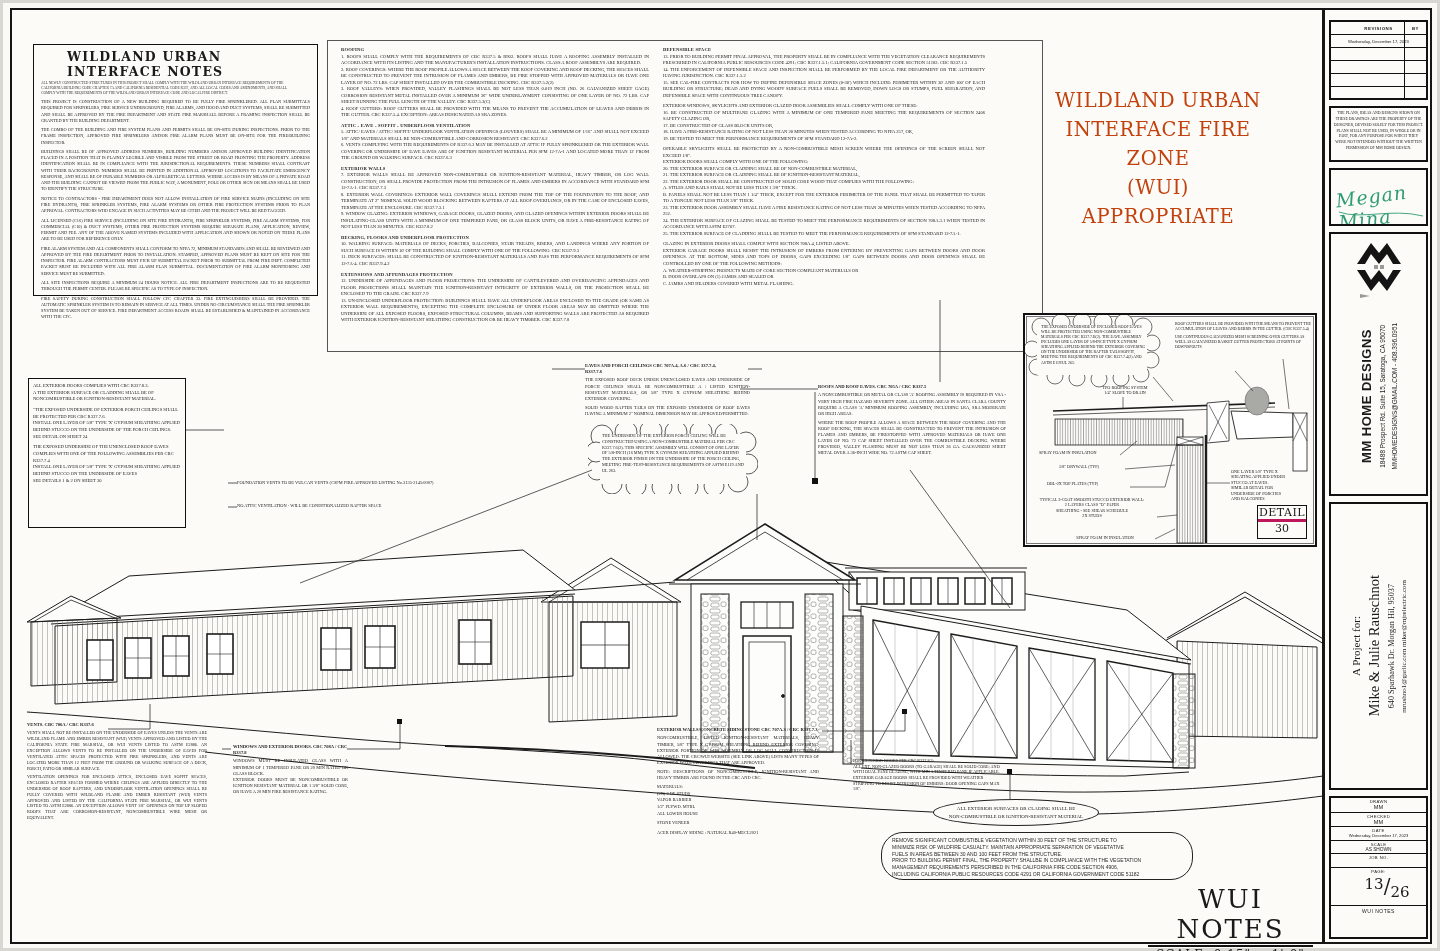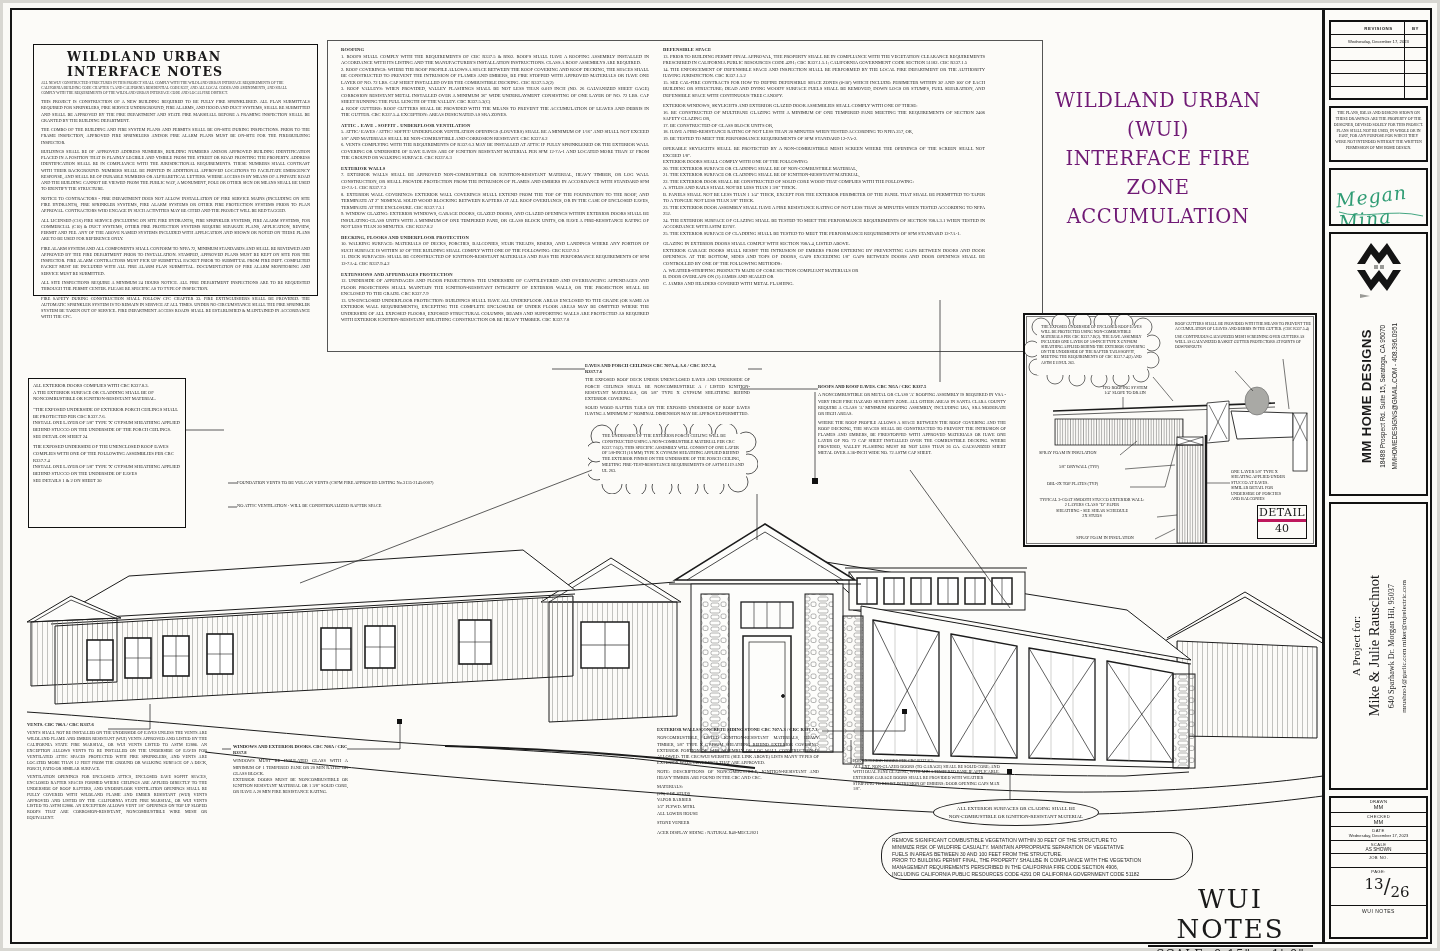--- a/index.html
+++ b/index.html
@@ -20,21 +20,21 @@
   
   .cnotes-border { left:327px; top:40px; width:716px; height:312px; border:1px solid #555; }
   .ncol { top:47px; font-size:4.6px; line-height:1.42; color:#222; }
   .ncol .sec { margin-bottom:4px; }
   .ncol .h { font-weight:bold; letter-spacing:.2px; }
   .ncol .b { text-align:justify; white-space:pre-line; }
   .col1 { left:341px; width:308px; }
   .col2 { left:663px; width:322px; }
 
   
-  .main-title { left:1042px; top:86px; width:232px; text-align:center; font-family:"DejaVu Serif", serif; font-size:19.5px; line-height:29px; letter-spacing:.5px; color:#701a75; }
+  .main-title { left:1042px; top:86px; width:232px; text-align:center; font-family:"DejaVu Serif", serif; font-size:19.5px; line-height:29px; letter-spacing:.5px; color:#c2410c; }
 
   
   .box2 { left:28px; top:378px; width:158px; height:150px; border:1.5px solid #111; padding:4px; font-size:4.6px; line-height:1.45; }
   .box2 p { margin-bottom:4px; white-space:pre-line; }
 
   
   .co-h { font-size:4.6px; font-weight:bold; line-height:1.3; }
   .co-p { font-size:4.4px; line-height:1.4; text-align:justify; margin-top:2.5px; }
   .c-eaves { left:585px; top:363px; width:165px; }
   .c-roofs { left:818px; top:384px; width:188px; }
@@ -193,23 +193,23 @@
         <div class="b">GLAZING IN EXTERIOR DOORS SHALL COMPLY WITH SECTION 708A.4, LISTED ABOVE.
 EXTERIOR GARAGE DOORS SHALL RESIST THE INTRUSION OF EMBERS FROM ENTERING BY PREVENTING GAPS BETWEEN DOORS AND DOOR OPENINGS. AT THE BOTTOM, SIDES AND TOPS OF DOORS, GAPS EXCEEDING 1/8" GAPS BETWEEN DOORS AND DOOR OPENINGS SHALL BE CONTROLLED BY ONE OF THE FOLLOWING METHODS:
 A. WEATHER-STRIPPING PRODUCTS MADE OF CORE SECTION COMPLIANT MATERIALS OR
 B. DOOR OVERLAPS ON (1) JAMBS AND SEALED OR
 C. JAMBS AND HEADERS COVERED WITH METAL FLASHING.</div>
       </div>
   </div>
 
   <div class="abs main-title">
     <div>WILDLAND URBAN</div>
+    <div>INTERFACE FIRE ZONE</div>
     <div>(WUI)</div>
-    <div>INTERFACE FIRE ZONE</div>
-    <div>ACCUMULATION</div>
+    <div>APPROPRIATE</div>
   </div>
 
   <div class="abs box2">
     <p>ALL EXTERIOR DOORS COMPLIES WITH  CBC R337.8.3.
 A THE EXTERIOR SURFACE OR CLADDING SHALL BE OF NONCOMBUSTIBLE OR IGNITION-RESISTANT MATERIAL.</p>
     <p>"THE EXPOSED UNDERSIDE OF EXTERIOR PORCH CEILINGS SHALL BE PROTECTED PER CBC R337.7.6.
 INSTALL ONE LAYER OF 5/8" TYPE 'X' GYPSUM SHEATHING APPLIED BEHIND STUCCO ON THE UNDERSIDE OF THE PORCH CEILINGS.
 SEE DETAIL ON SHEET 24</p>
     <p>THE EXPOSED UNDERSIDE OF THE UNENCLOSED ROOF EAVES COMPLIES WITH ONE OF THE FOLLOWING ASSEMBLIES PER CBC R337.7.4
 INSTALL ONE LAYER OF 5/8" TYPE 'X' GYPSUM SHEATHING APPLIED BEHIND STUCCO ON THE UNDERSIDE OF EAVES
@@ -459,21 +459,21 @@
 2X STUDS</div>
     <div class="d-lab" style="left:30px; top:220px; width:100px;">SPRAY FOAM IN INSULATION</div>
     <div class="d-lab" style="left:206px; top:154px; width:70px; text-align:left;">ONE LAYER 5/8" TYPE X
 SHEATING APPLIED UNDER
 STUCCO AT EAVES.
 SIMILAR DETAIL FOR
 UNDERSIDE OF PORCHES
 AND BALCONIES</div>
     <div class="d-title-box">
       <div class="dt">DETAIL</div>
-      <div class="dn">40</div>
+      <div class="dn">30</div>
     </div>
   </div>
 
   <svg class="abs" style="left:0; top:0; pointer-events:none;" width="1440" height="951" viewBox="0 0 1440 951">
     <g stroke="#333" stroke-width="0.8" fill="none">
       <line x1="585" y1="369" x2="552" y2="369"></line>
       <line x1="748" y1="369" x2="762" y2="369"></line>
       <path d="M818,389 L740,389"></path>
       <path d="M815,392 L815,478"></path>
       <path d="M910,470 L1010,608"></path>

